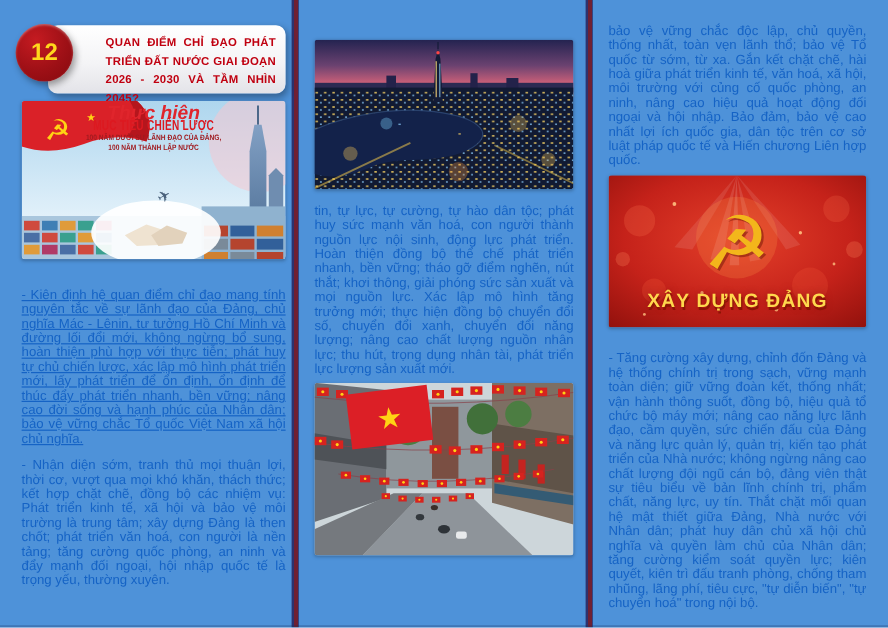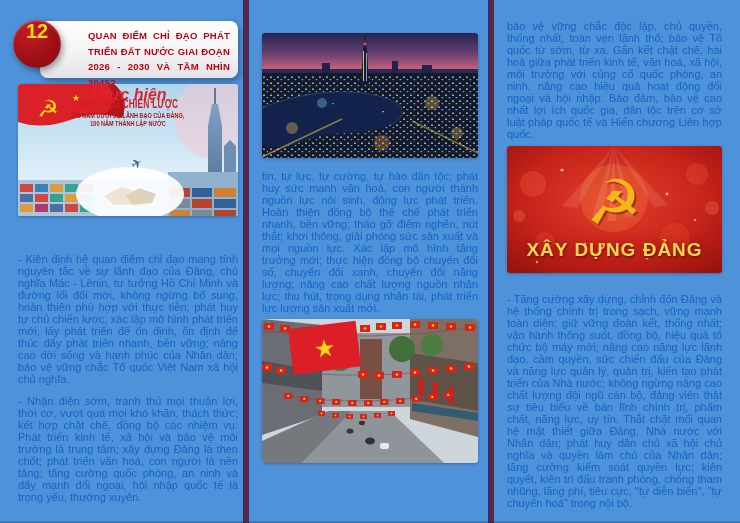--- a/index.html
+++ b/index.html
@@ -8,34 +8,34 @@
   .page { position:relative; width:740px; height:523px; background:#4e92d9; display:flex; overflow:hidden; }
   .page::after { content:""; position:absolute; left:0; right:0; bottom:0; height:2px; background:rgba(25,45,95,.28); }
   .col { position:relative; height:100%; }
   .col1 { width:243px; padding:0 5px 0 18px; }
   .col2 { width:239px; padding:11px 10px 0 13px; }
   .col3 { width:246px; padding:0 18px 0 13px; }
   .sep { flex:none; width:6px; height:100%;
          background:linear-gradient(90deg,#2c3370 0 2px,#72203399 0,#702033 2px 5px,#2c3370 5px 6px); }
   .body-text { color:#1563c5; font-size:11px; line-height:12px; text-align:justify; }
   .col1 .body-text { margin-top:10px; }
-  .col1 .body-text.first { margin-top:37px; }
+  .col1 .body-text.first { margin-top:24px;text-decoration:underline; }
 
   
   .header { position:relative; height:84px; }
   .title-card { position:absolute; left:22px; right:0; top:21px; height:57px;
                 background:linear-gradient(180deg,#ffffff 0%,#f4f4f6 55%,#e3e3e8 100%);
                 border-radius:8px; box-shadow:2px 3px 6px rgba(0,0,0,.32);
                 padding:7px 8px 0 48px; }
   .title { color:#c00010; font-weight:bold; font-size:9.5px; line-height:15.5px;
            text-align:justify; letter-spacing:.2px; }
   .badge { position:absolute; left:-5px; top:20px; width:48px; height:48px; border-radius:50%;
            background:radial-gradient(circle at 35% 28%, #c51b21 0%, #9e1016 55%, #84090e 100%);
            box-shadow:2px 3px 6px rgba(0,0,0,.38), inset 0 1px 2px rgba(255,255,255,.35);
-           display:flex; align-items:flex-start; justify-content:center; }
+           display:flex; align-items:center; justify-content:center; }
   .badge span { color:#ffd71c; font-size:20px; font-weight:bold; }
 
   
   .poster { position:relative; width:220px; height:132px; border-radius:3px; overflow:hidden;
             box-shadow:0 1px 3px rgba(0,0,0,.25); }
   .poster svg { position:absolute; inset:0; width:100%; height:100%; }
   .poster .ptxt { position:absolute; left:0; right:0; text-align:center; white-space:nowrap; font-weight:bold; }
   .p-l1 { top:2px;  font-size:16px; font-style:italic; color:#e0252c; }
   .p-l2 { top:13px; font-size:12px; color:#dd1920; transform:scaleX(.70); letter-spacing:.3px; }
   .p-l3 { top:28px; font-size:6.5px; color:#a01b20; transform:scaleX(.85); }
@@ -44,21 +44,21 @@
   
   .photo { position:relative; border-radius:3px; overflow:hidden; box-shadow:0 1px 3px rgba(0,0,0,.25); }
   .photo svg { display:block; width:100%; height:100%; }
   .photo-city   { width:216px; height:125px; margin-top:22px; }
   .photo-street { width:216px; height:144px; margin-top:5px; }
   .col2 .body-text { margin-top:12px; }
   .col3 .body-text.first { margin-top:20px; }
   .col3 .body-text.second { margin-top:20px; }
   .photo-party { width:215px; height:127px; margin-top:6px; }
   .party-label { position:absolute; left:0; right:0; bottom:12px; text-align:center;
-                 font-size:19px; font-weight:bold; color:#ffd84d; letter-spacing:1px;
+                 font-size:16px; font-weight:bold; color:#ffd84d; letter-spacing:1px;
                  text-shadow:1px 2px 0 #8c1505, 0 0 6px rgba(120,10,5,.6); }
 </style>
 </head>
 <body>
 
 <div class="page">
 
   <div class="col col1">
     <div class="header">
       <div class="title-card">

